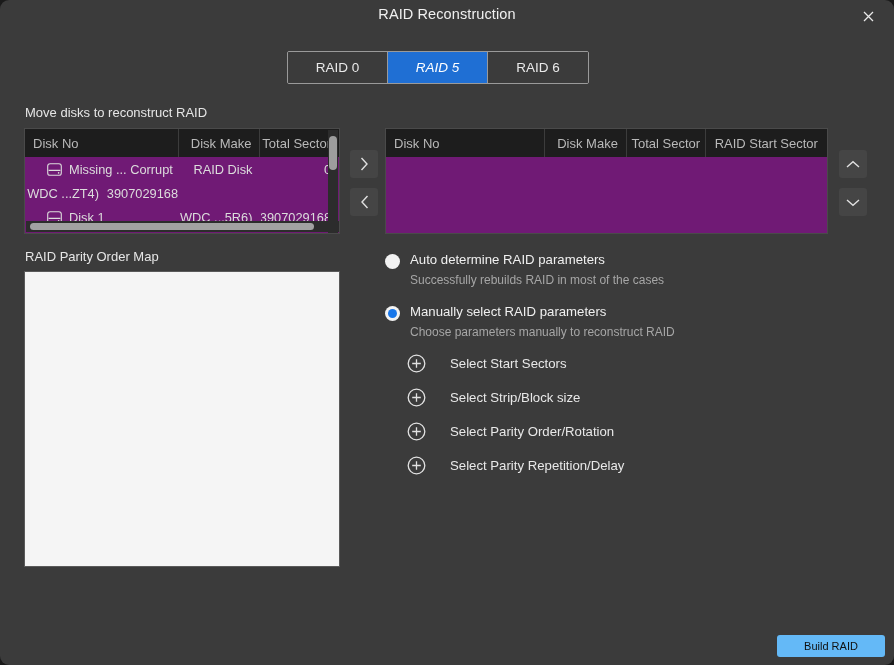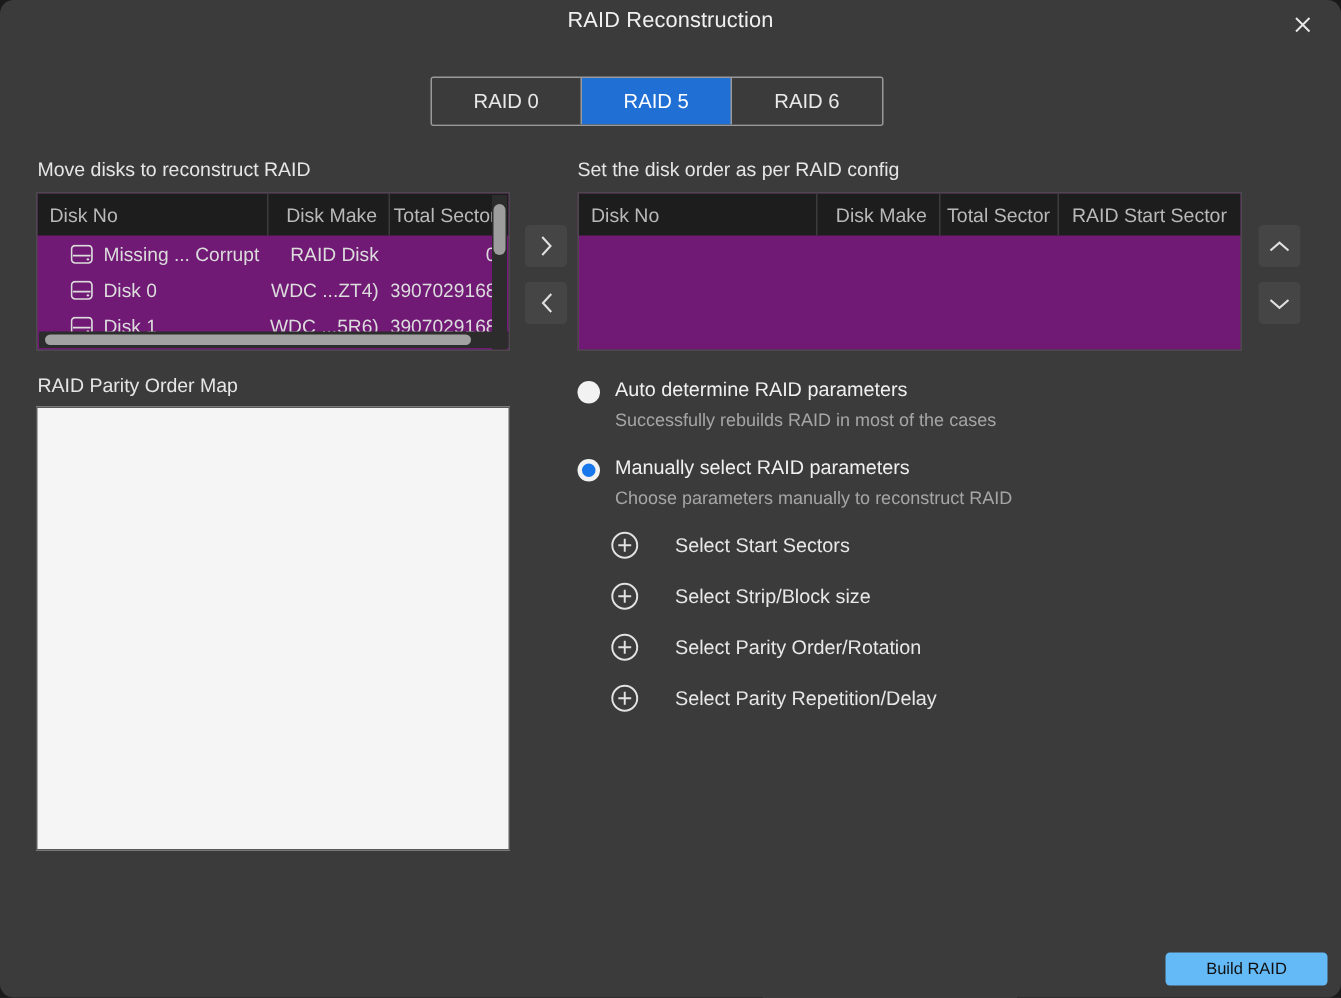--- a/index.html
+++ b/index.html
@@ -45,21 +45,21 @@
   }
   .tab {
     width: 100px; height: 31px;
     display: flex; align-items: center; justify-content: center;
     font-size: 13.5px; color: #e9e9e9;
     background: #3b3b3b;
     cursor: pointer;
     border-right: 1px solid #9a9a9a;
   }
   .tab:last-child { border-right: none; }
-  .tab.active { background: #1f6fd4; color: #ffffff; }
+  .tab.active { background: #1f6fd4; color: #ffffff; font-style: italic; }
 
   
   .caption {
     position: absolute;
     font-size: 13px; color: #e6e6e6;
   }
   #cap-left  { left: 25px;  top: 105px; }
   #cap-right { left: 385px; top: 105px; }
   #cap-map   { left: 25px;  top: 249px; }
 
@@ -210,21 +210,20 @@
     </div>
   </div>
 
   <div id="tabs">
     <div class="tab">RAID 0</div>
     <div class="tab active">RAID 5</div>
     <div class="tab">RAID 6</div>
   </div>
 
   <div class="caption" id="cap-left">Move disks to reconstruct RAID</div>
-  <div class="caption" id="cap-right">Set the disk order as per RAID config</div>
   <div class="caption" id="cap-map">RAID Parity Order Map</div>
 
   <div class="table-wrap" id="table-left">
     <div class="thead">
       <div class="th c0">Disk No</div>
       <div class="th c1">Disk Make</div>
       <div class="th c2">Total Sector</div>
     </div>
     <div class="tbody">
 
@@ -235,28 +234,20 @@
             <line x1="1.6" y1="7.4" x2="13.4" y2="7.4" stroke="#dcdcdc" stroke-width="1.1"></line>
             <circle cx="11.6" cy="9.9" r="0.8" fill="#dcdcdc"></circle>
           </svg>
           <span>Missing ... Corrupt</span>
         </div>
         <div class="cell c1">RAID Disk</div>
         <div class="cell c2">0</div>
       </div>
 
       <div class="trow">
-        <div class="cell c0">
-          <svg class="disk-icon" width="15" height="13" viewBox="0 0 15 13">
-            <rect x="0.7" y="0.7" width="13.6" height="11.6" rx="2.4" fill="none" stroke="#dcdcdc" stroke-width="1.1"></rect>
-            <line x1="1.6" y1="7.4" x2="13.4" y2="7.4" stroke="#dcdcdc" stroke-width="1.1"></line>
-            <circle cx="11.6" cy="9.9" r="0.8" fill="#dcdcdc"></circle>
-          </svg>
-          <span>Disk 0</span>
-        </div>
         <div class="cell c1">WDC ...ZT4)</div>
         <div class="cell c2">3907029168</div>
       </div>
 
       <div class="trow">
         <div class="cell c0">
           <svg class="disk-icon" width="15" height="13" viewBox="0 0 15 13">
             <rect x="0.7" y="0.7" width="13.6" height="11.6" rx="2.4" fill="none" stroke="#dcdcdc" stroke-width="1.1"></rect>
             <line x1="1.6" y1="7.4" x2="13.4" y2="7.4" stroke="#dcdcdc" stroke-width="1.1"></line>
             <circle cx="11.6" cy="9.9" r="0.8" fill="#dcdcdc"></circle>

